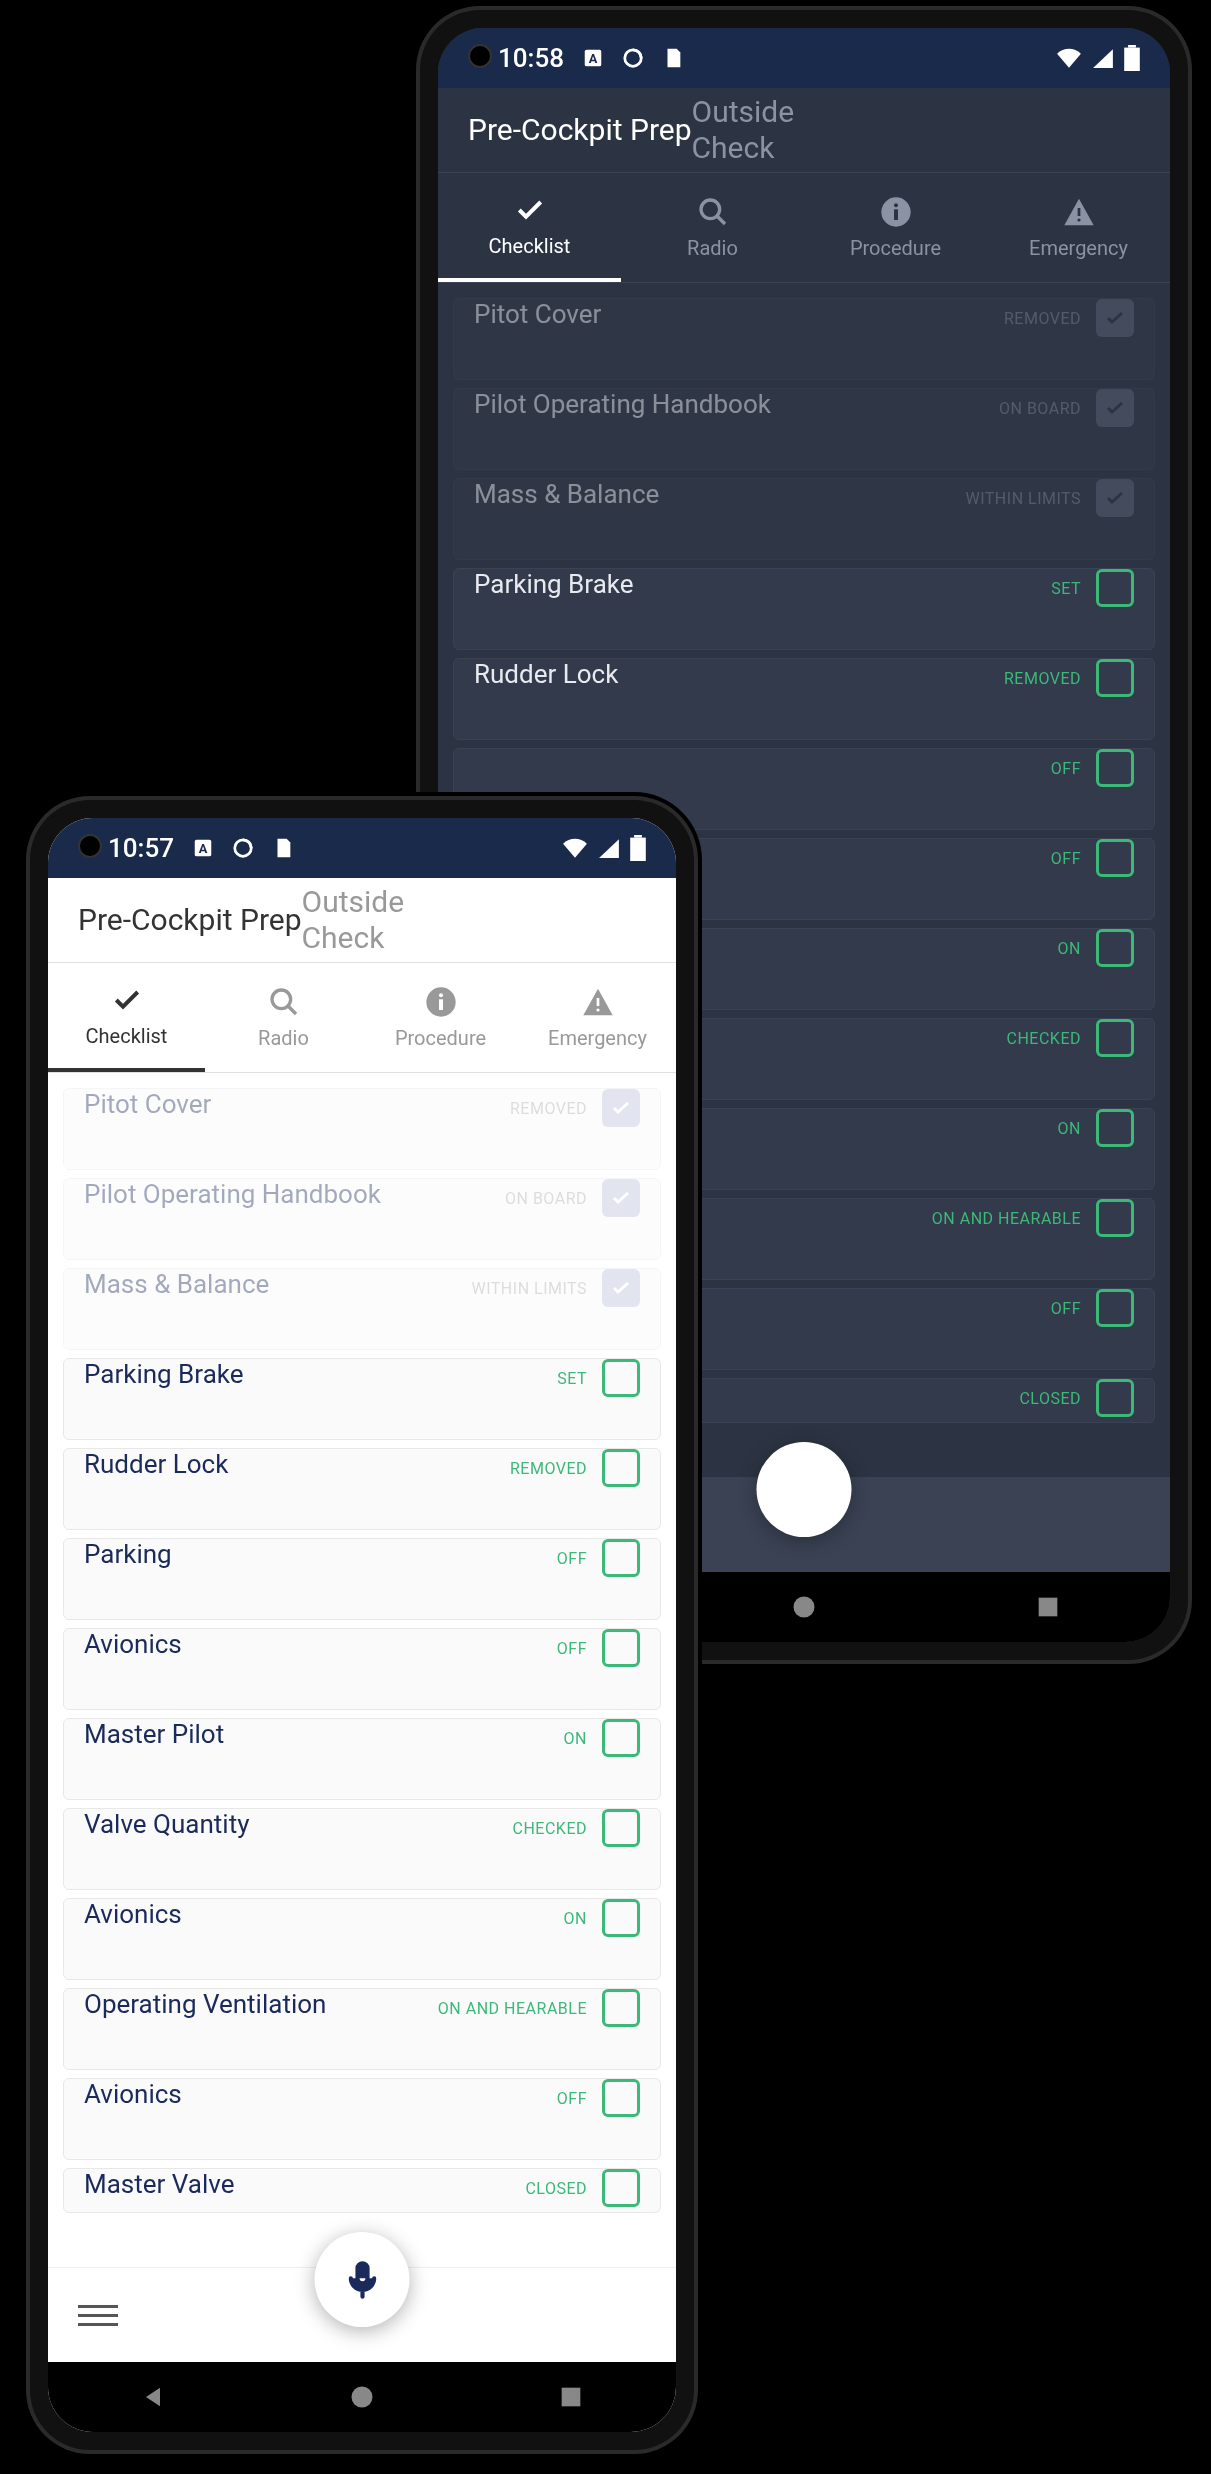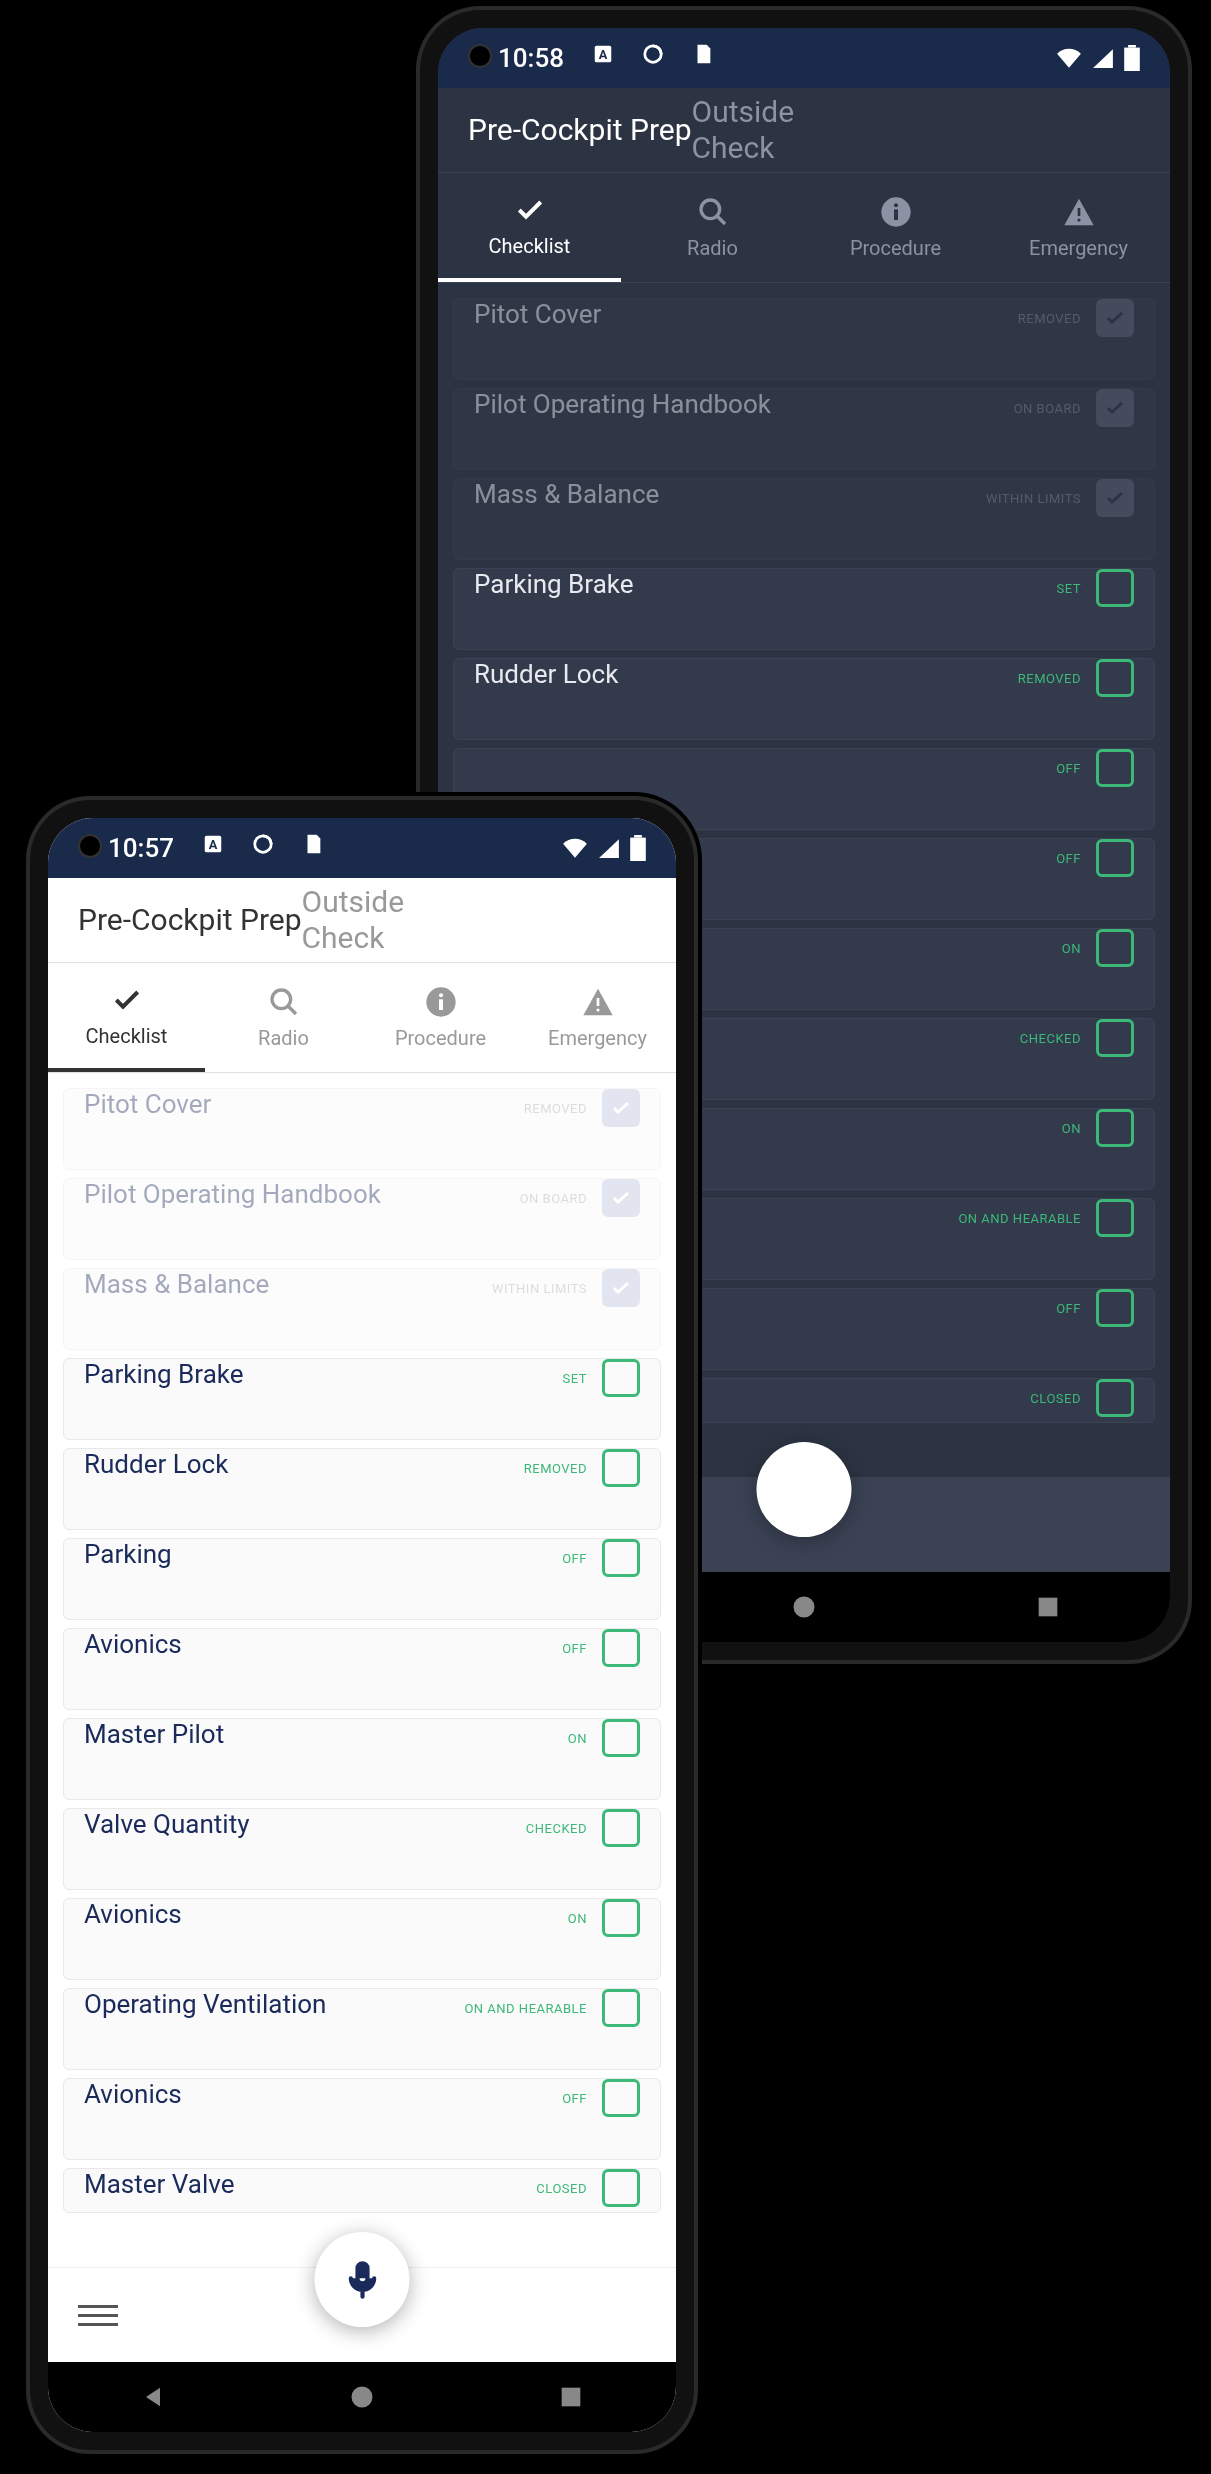--- a/index.html
+++ b/index.html
@@ -6,21 +6,21 @@
 body{background:#000;width:1211px;height:2474px;position:relative;overflow:hidden}
 .phone{position:absolute;border-radius:60px;background:#111;box-shadow:0 0 0 4px #2a2a2a,0 0 0 8px #000}
 .phone-dark{left:420px;top:10px;width:768px;height:1650px}
 .phone-light{left:30px;top:800px;width:664px;height:1650px}
 .screen{position:absolute;top:18px;left:18px;right:18px;bottom:18px;border-radius:45px;overflow:hidden;display:flex;flex-direction:column}
 .screen-dark{background:#2c3443}
 .screen-light{background:#fff}
 .statusbar{height:60px;display:flex;align-items:center;justify-content:space-between;padding:0 30px 0 60px}
 .sb-dark{background:#1a2a4a}
 .sb-light{background:#1a2a4a}
-.sb-left{display:flex;gap:28px;color:#fff;font-size:26px;font-weight:500}
+.sb-left{display:flex;align-items:center;gap:18px;color:#fff;font-size:26px;font-weight:500}
 .sb-right{display:flex;align-items:center;gap:10px;color:#fff}
 .sb-icon{width:22px;height:22px;display:inline-block}
 .camera{position:absolute;top:34px;left:48px;width:24px;height:24px;border-radius:50%;background:#000;border:2px solid #333;z-index:100}
 .header-tabs{height:85px;display:flex;align-items:center;justify-content:flex-start;padding:0 30px;}
 .ht-dark{background:#2c3443;border-bottom:1px solid #3a4254}
 .ht-light{background:#fff;border-bottom:1px solid #e0e0e0}
 .header-tab{font-size:30px;line-height:1.2}
 .ht-active-d{color:#fff}
 .ht-inactive-d{color:#8a92a3}
 .ht-active-l{color:#333}
@@ -39,21 +39,21 @@
 .list-light{background:#fff}
 .item{height:82px;border-radius:6px;margin-bottom:8px;display:flex;align-items:flex-start;padding:0 20px;justify-content:space-between}
 .item-d{background:#323a4c;border:1px solid #3a4254}
 .item-l{background:#fafafa;border:1px solid #e8e8e8}
 .item-d.checked{opacity:0.5}
 .item-l.checked{opacity:0.4}
 .item-label{font-size:26px}
 .il-d{color:#e8eaef}
 .il-l{color:#1a2a5a}
 .item-right{display:flex;align-items:center;gap:15px}
-.item-status{font-size:13px;letter-spacing:0.5px}
+.item-status{font-size:16px;letter-spacing:0.5px}
 .is-green{color:#3cb878}
 .is-muted-d{color:#7a8294}
 .is-muted-l{color:#aaa}
 .checkbox{width:38px;height:38px;border-radius:6px;display:flex;align-items:center;justify-content:center}
 .cb-unchecked-d{border:3px solid #3cb878}
 .cb-unchecked-l{border:3px solid #3cb878}
 .cb-checked-d{background:#5a6278}
 .cb-checked-l{background:#b8c0d8}
 .item-partial{height:45px;overflow:hidden}
 .fab{position:absolute;width:95px;height:95px;border-radius:50%;background:#fff;box-shadow:0 4px 20px rgba(0,0,0,0.3);display:flex;align-items:center;justify-content:center;left:50%;transform:translateX(-50%);z-index:50}

